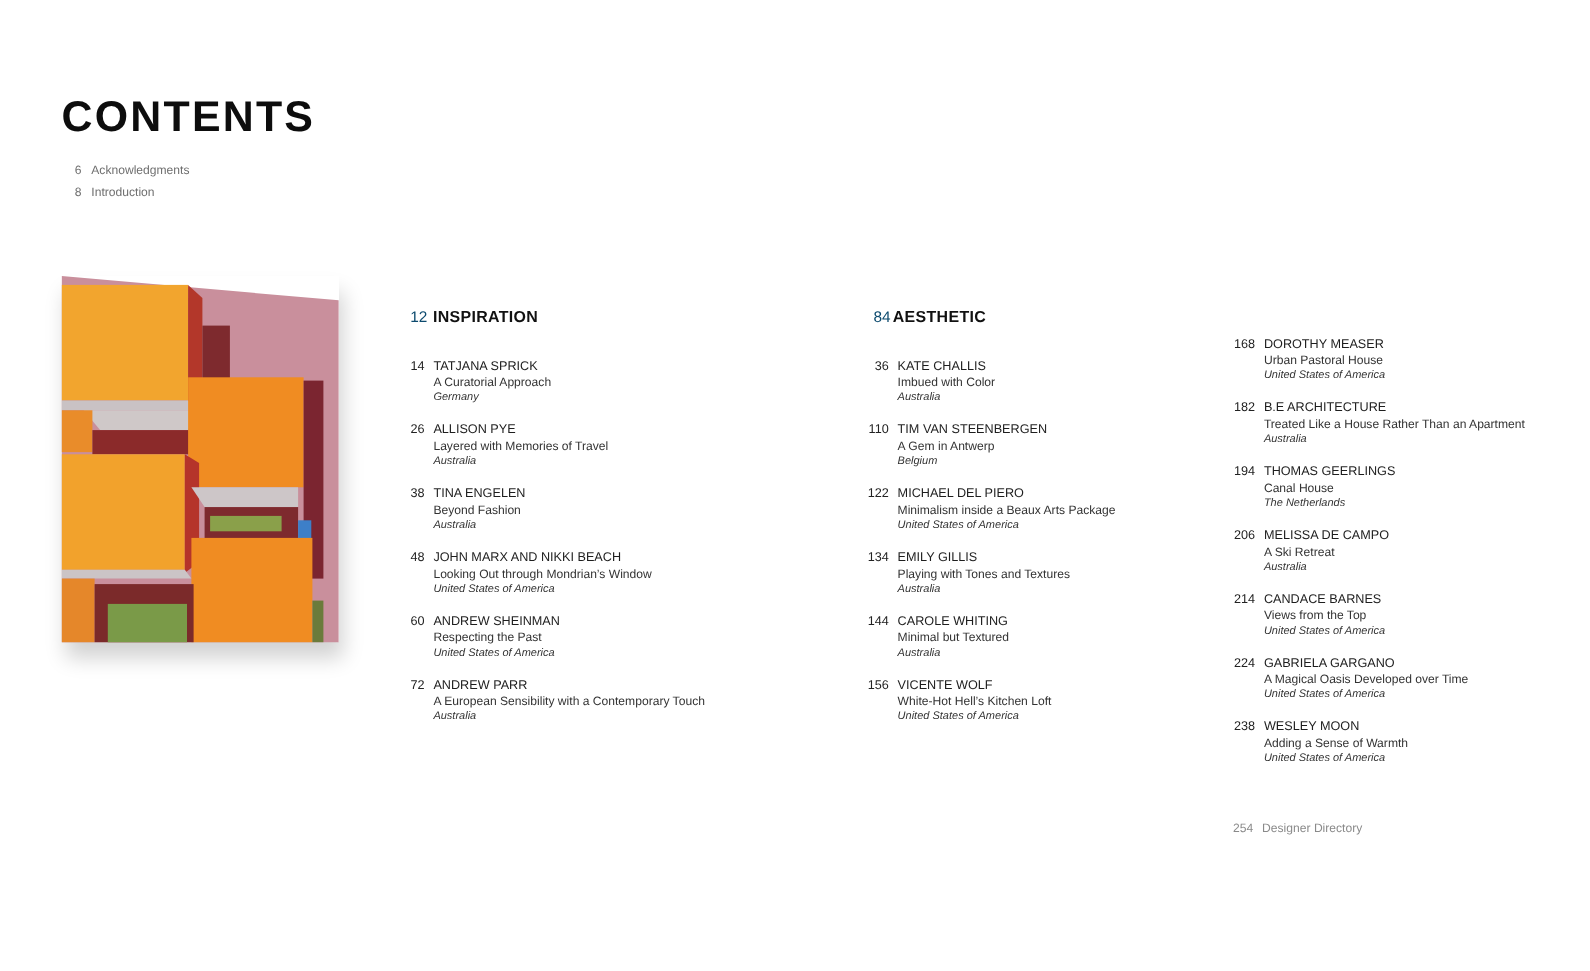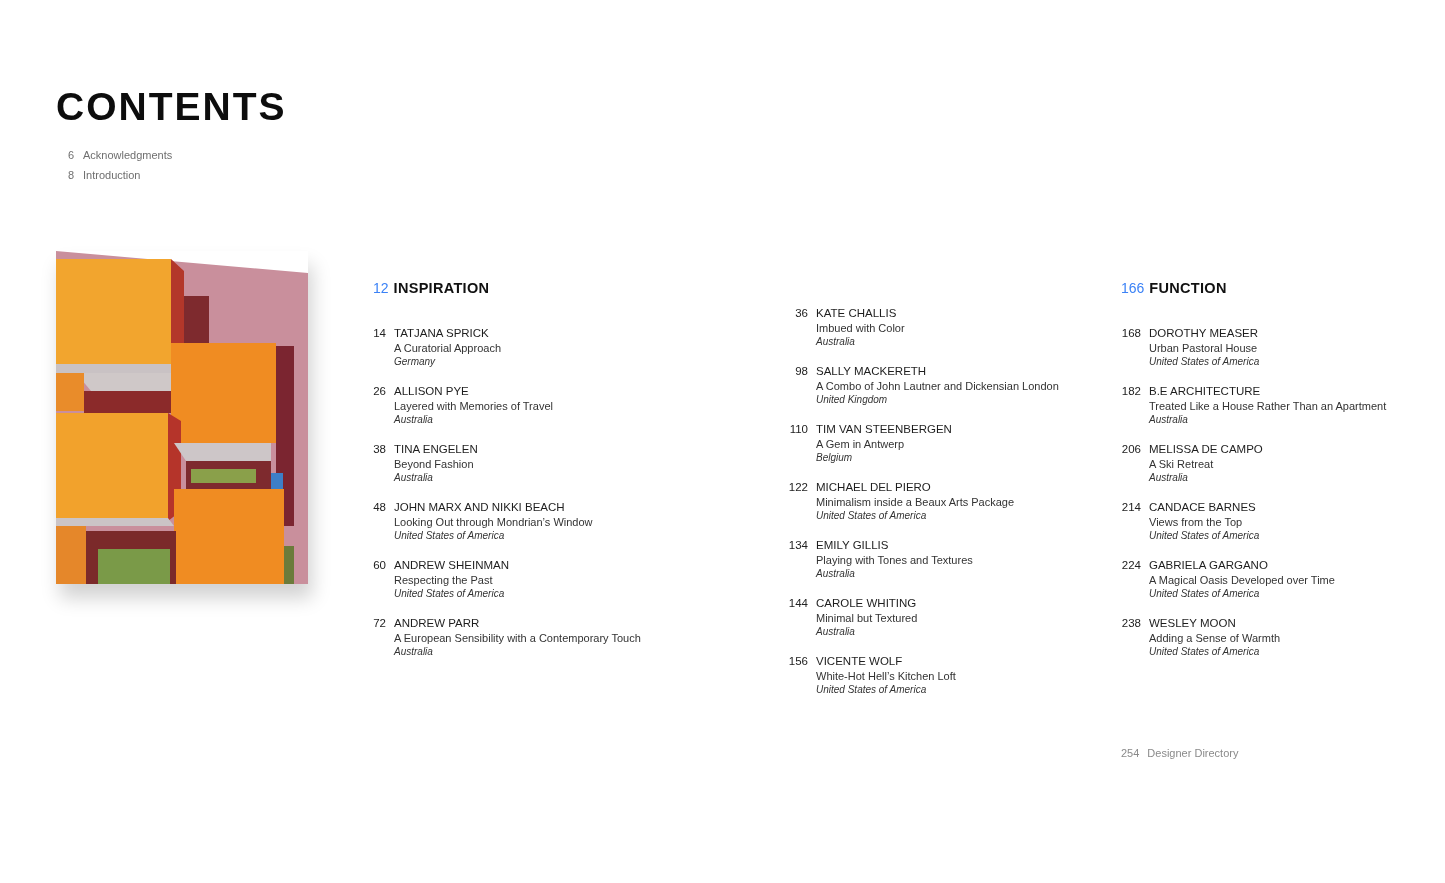--- a/index.html
+++ b/index.html
@@ -7,21 +7,21 @@
          font-family:"Liberation Sans", "DejaVu Sans", sans-serif; color:#1e1e1e; }
   .title { position:absolute; left:56px; top:84px; font-size:39px; font-weight:bold;
            letter-spacing:2px; color:#0d0d0d; margin:0; line-height:46px; }
   .front { position:absolute; left:68px; top:147px; font-size:11px; color:#6f6f6f; }
   .front-row { height:20px; line-height:16px; display:flex; }
   .front-row .num { width:15px; }
   .painting { position:absolute; left:56px; top:251px; width:252px; height:333px;
               box-shadow: 4px 14px 18px rgba(0,0,0,0.18); }
   .section { position:absolute; top:280px; }
   .sec-head { display:flex; align-items:baseline; height:20px; white-space:nowrap; }
-  .sec-num { font-size:14px; color:#3b82f6; margin-right:5px; }
+  .sec-num { font-size:14px; color:#0c4a6e; margin-right:5px; }
   .sec-name { font-size:14.5px; font-weight:bold; color:#111; letter-spacing:0.3px; }
   .entries { margin-top:26px; }
   .entry { display:flex; height:58px; }
   .entry .pg { font-size:11.5px; color:#222; text-align:right; flex:none; }
   .entry .txt { margin-left:8px; line-height:14.5px; }
   .entry .name { font-size:11.5px; color:#1e1e1e; text-transform:uppercase; display:block; }
   .entry .sub { font-size:11px; color:#333; display:block; }
   .entry .country { font-size:10px; color:#333; font-style:italic; display:block; }
   .entry .pg { line-height:14.5px; }
   .dir { position:absolute; left:1121px; top:747px; font-size:11px; color:#8a8a8a; display:flex; }
@@ -119,35 +119,31 @@
       <div class="txt">
           <span class="name">Andrew Parr</span>
           <span class="sub">A European Sensibility with a Contemporary Touch</span>
           <span class="country">Australia</span>
         </div>
     </div>
   </div>
 </div>
 
 <div class="section" style="left:794px;">
+  <div class="sec-head">
+    <span class="sec-num" style="margin-right:2px">84</span>
+    <span class="sec-name">AESTHETIC</span>
+  </div>
   <div class="entries" style="margin-left:-7px;">
     <div class="entry">
       <span class="pg" style="width:21px">36</span>
       <div class="txt">
           <span class="name">Kate Challis</span>
           <span class="sub">Imbued with Color</span>
           <span class="country">Australia</span>
-        </div>
-    </div>
-    <div class="entry">
-      <span class="pg" style="width:21px">98</span>
-      <div class="txt">
-          <span class="name">Sally Mackereth</span>
-          <span class="sub">A Combo of John Lautner and Dickensian London</span>
-          <span class="country">United Kingdom</span>
         </div>
     </div>
     <div class="entry">
       <span class="pg" style="width:21px">110</span>
       <div class="txt">
           <span class="name">Tim Van Steenbergen</span>
           <span class="sub">A Gem in Antwerp</span>
           <span class="country">Belgium</span>
         </div>
     </div>
@@ -180,39 +176,43 @@
       <div class="txt">
           <span class="name">Vicente Wolf</span>
           <span class="sub">White-Hot Hell’s Kitchen Loft</span>
           <span class="country">United States of America</span>
         </div>
     </div>
   </div>
 </div>
 
 <div class="section" style="left:1121px;">
-  <div class="sec-head">
-    <span class="sec-num">166</span>
-    <span class="sec-name">FUNCTION</span>
-  </div>
   <div class="entries">
     <div class="entry">
       <span class="pg" style="width:20px">168</span>
       <div class="txt">
           <span class="name">Dorothy Measer</span>
           <span class="sub">Urban Pastoral House</span>
           <span class="country">United States of America</span>
         </div>
     </div>
     <div class="entry">
       <span class="pg" style="width:20px">182</span>
       <div class="txt">
           <span class="name">B.E Architecture</span>
           <span class="sub">Treated Like a House Rather Than an Apartment</span>
           <span class="country">Australia</span>
+        </div>
+    </div>
+    <div class="entry">
+      <span class="pg" style="width:20px">194</span>
+      <div class="txt">
+          <span class="name">Thomas Geerlings</span>
+          <span class="sub">Canal House</span>
+          <span class="country">The Netherlands</span>
         </div>
     </div>
     <div class="entry">
       <span class="pg" style="width:20px">206</span>
       <div class="txt">
           <span class="name">Melissa De Campo</span>
           <span class="sub">A Ski Retreat</span>
           <span class="country">Australia</span>
         </div>
     </div>

